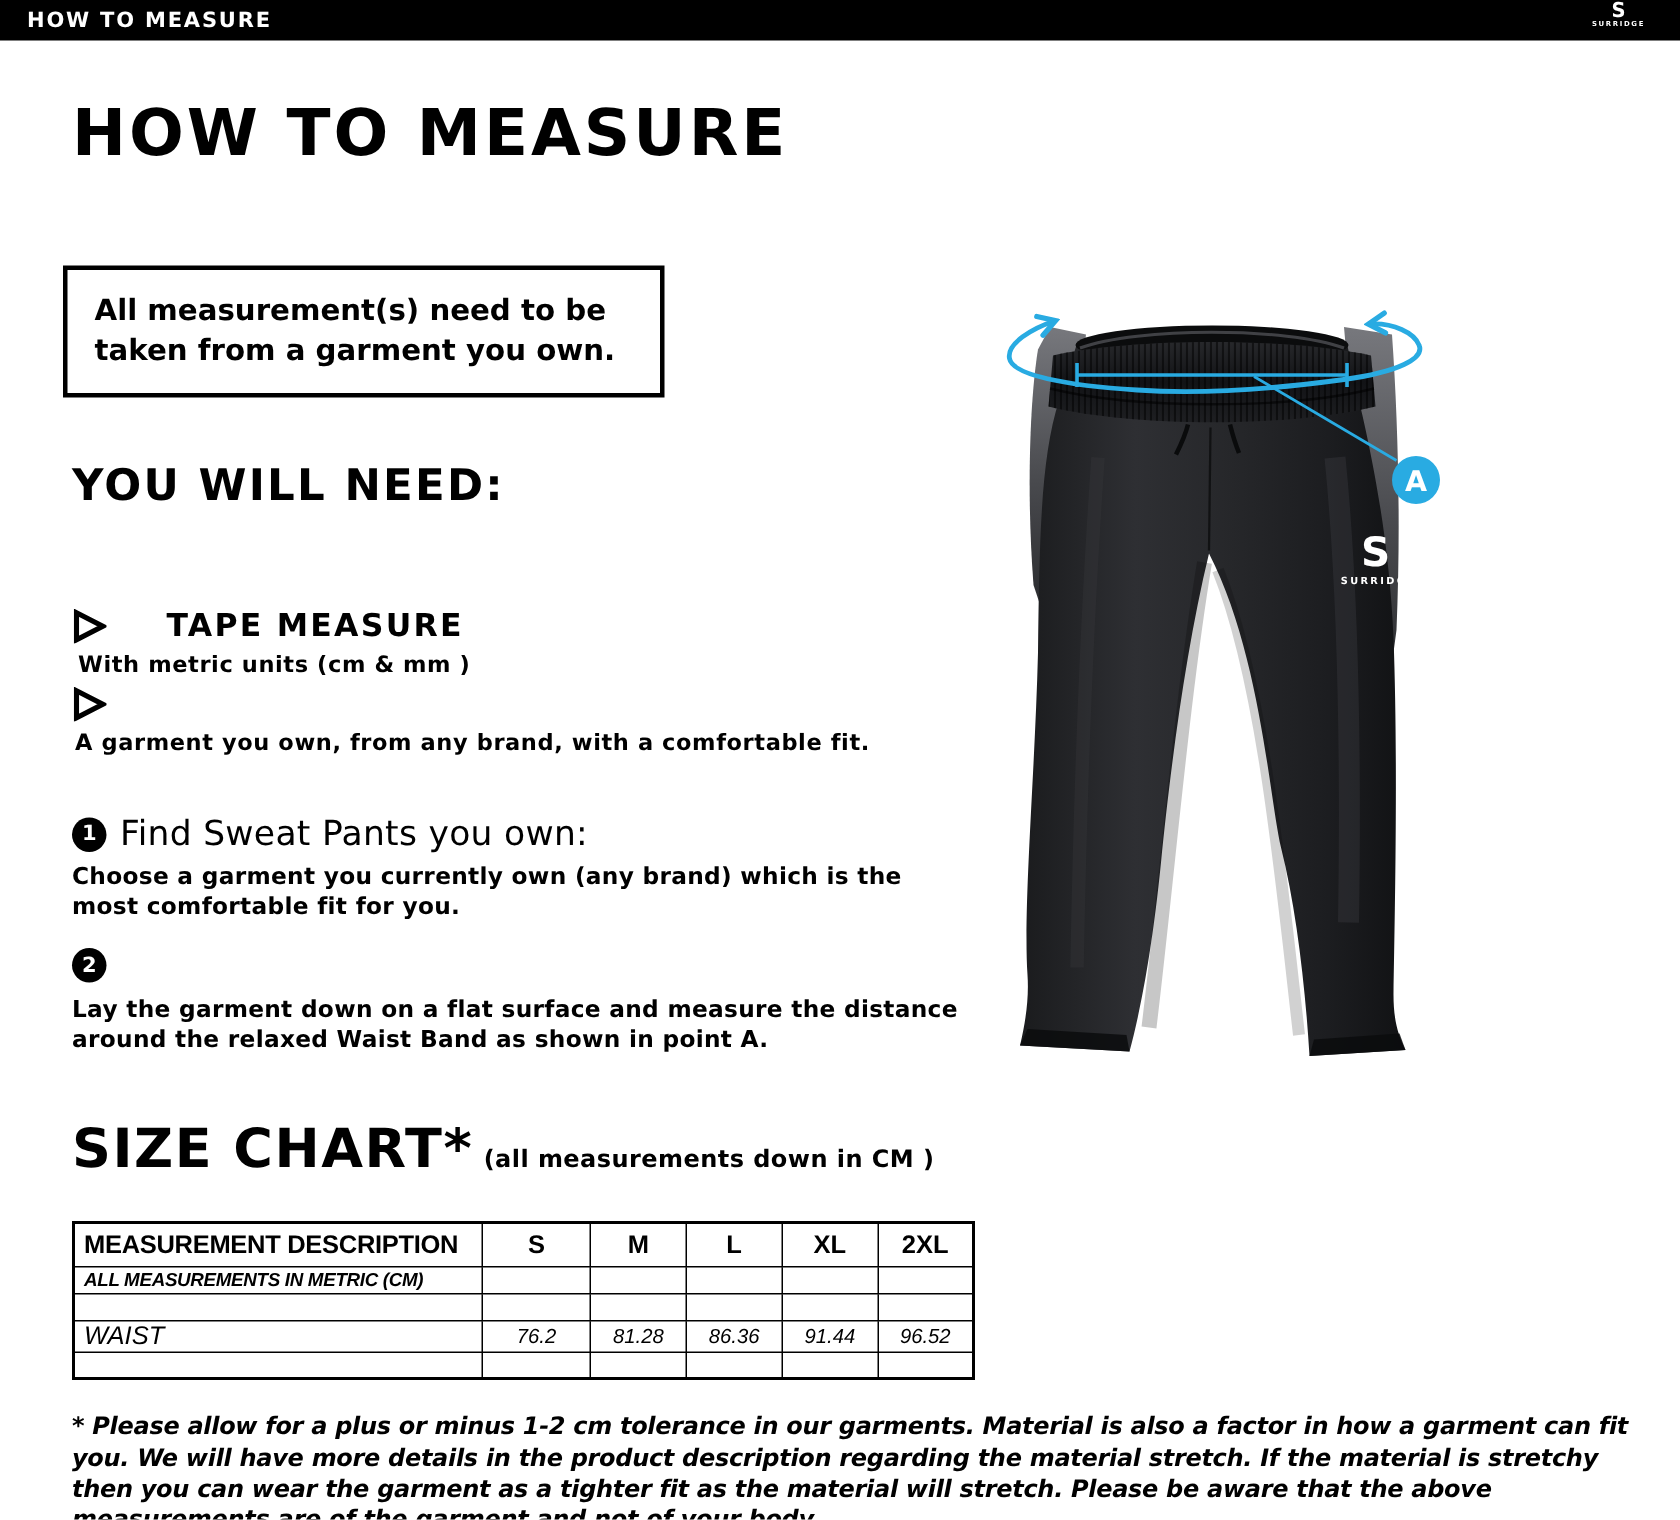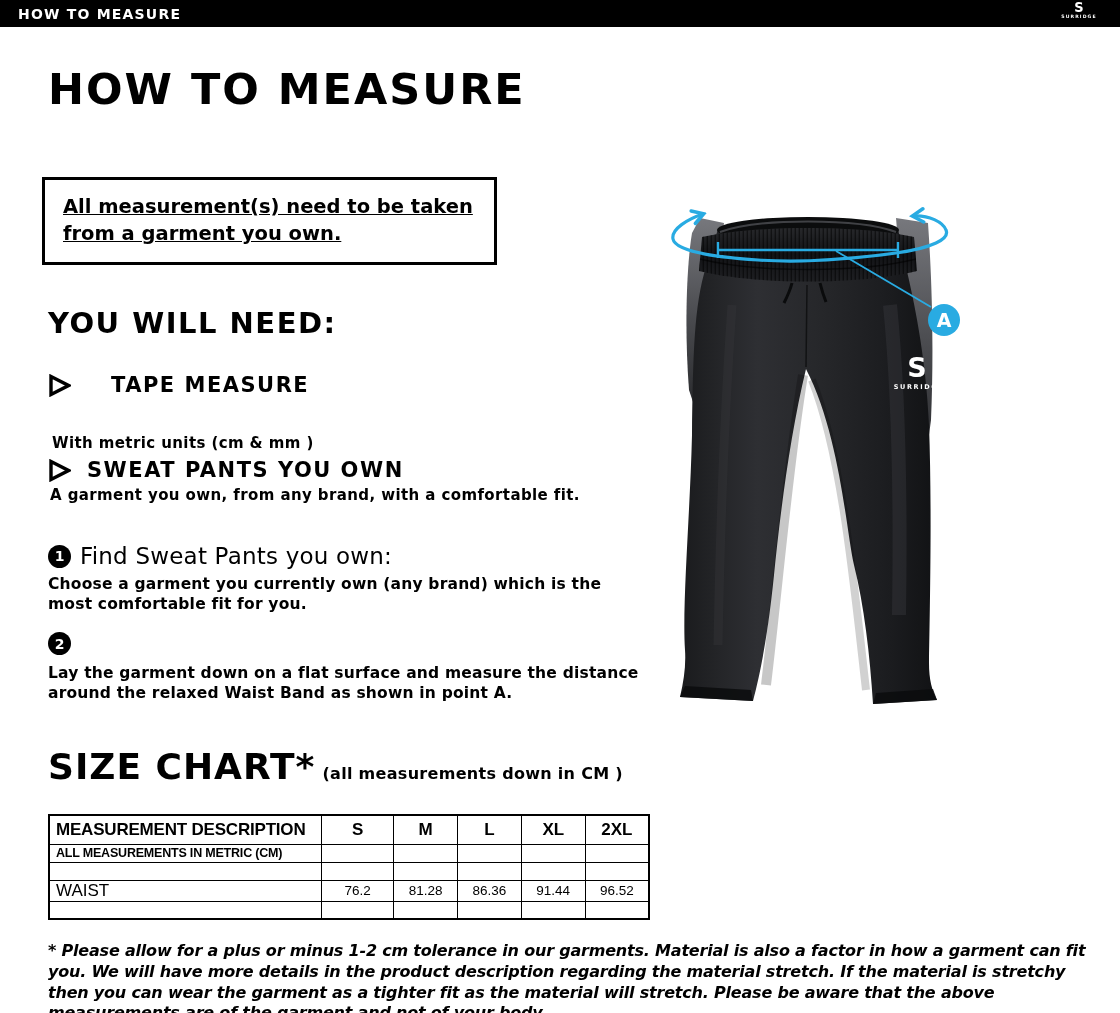--- a/index.html
+++ b/index.html
@@ -15,23 +15,23 @@
             display:flex; align-items:center; }
   .topbar-title { color:#fff; font-weight:bold; font-size:14px; letter-spacing:1.2px; margin-left:18px; }
   .brand-logo { position:absolute; right:14px; top:1px; width:54px; text-align:center; color:#fff; line-height:1; }
   .brand-logo .mark { display:block; font-weight:bold; font-size:13px; transform:scaleY(1.05); }
   .brand-logo .name { display:block; font-weight:bold; font-size:4.6px; letter-spacing:1.1px; margin-top:1px; }
 
   
   .h1 { position:absolute; left:48px; top:64px; font-size:43px; font-weight:bold; letter-spacing:2px; }
 
   
-  .note-box { position:absolute; left:42px; top:177px; width:455px; min-height:84px;
+  .note-box { position:absolute; left:42px; top:177px; width:401px; min-height:84px;
               border:3px solid #000; padding:13px 16px 14px 18px;
-              font-size:19.5px; font-weight:bold; line-height:1.4;text-decoration:underline; }
+              font-size:19.5px; font-weight:bold; line-height:1.4; }
 
   
   .h2 { position:absolute; left:48px; top:306px; font-size:29px; font-weight:bold; letter-spacing:1.5px; }
   .need-item { position:absolute; left:48px; display:flex; align-items:center; gap:10px; }
   .need-item .tri { flex:0 0 auto; display:block; }
   .need-label { font-size:21px; font-weight:bold; letter-spacing:1.5px; }
   .need-desc { position:absolute; font-size:15px; font-weight:bold; letter-spacing:0.4px; }
 
   
   .step-head { position:absolute; left:48px; display:flex; align-items:center; gap:9px; }
@@ -46,21 +46,21 @@
   .size-chart-head .big { font-size:36px; font-weight:bold; letter-spacing:1px; }
   .size-chart-head .small { font-size:16px; font-weight:bold; margin-left:7px; letter-spacing:0.3px; }
 
   table.size-table { position:absolute; left:48px; top:814px; width:602px;
                      border-collapse:collapse; font-family:"Liberation Sans", sans-serif; }
   table.size-table td, table.size-table th { border:1.5px solid #000; padding:0 0 0 6px; }
   table.size-table { border:2.5px solid #000; outline:1px solid #000; outline-offset:-1px; }
   .st-hrow { height:29px; }
   .st-hrow .desc { font-size:17px; font-weight:bold; text-align:left; letter-spacing:-0.2px; }
   .st-hrow .size { font-size:17px; font-weight:bold; text-align:center; padding:0; }
-  .st-row  { height:18px; }
+  .st-row  { height:18px;font-style:italic; }
   .st-row .lbl-bold { font-size:12.5px; font-weight:bold; letter-spacing:-0.2px; }
   .st-row .lbl      { font-size:17px; font-weight:normal; }
   .st-row .val      { font-size:13.5px; text-align:center; padding:0; }
 
   
   .footnote { position:absolute; left:48px; top:941px; width:1050px;
               font-size:16px; font-weight:bold; font-style:italic; line-height:1.3; letter-spacing:-0.2px; }
 
   
   .pants-wrap { position:absolute; left:640px; top:185px; width:360px; height:530px; }
@@ -81,33 +81,32 @@
     <span class="name">SURRIDGE</span>
   </div>
 </div>
 
 <div class="h1">HOW TO MEASURE</div>
 
 <div class="note-box">All measurement(s) need to be taken from a garment you own.</div>
 
 <div class="h2">YOU WILL NEED:</div>
 
-<div class="need-item" style="top:373px;gap:40px;">
+<div class="need-item" style="top:405px;gap:40px;">
   <svg class="tri" width="23" height="23" viewBox="0 0 23 23">
     <polygon points="3,2.5 20.5,11.5 3,20.5" fill="#fff" stroke="#000" stroke-width="3.4"></polygon>
   </svg>
   <span class="need-label">TAPE MEASURE</span>
 </div>
 <div class="need-desc" style="left:52px; top:434px;">With metric units (cm &amp; mm )</div>
 
 <div class="need-item" style="top:458px;">
   <svg class="tri" width="23" height="23" viewBox="0 0 23 23">
     <polygon points="3,2.5 20.5,11.5 3,20.5" fill="#fff" stroke="#000" stroke-width="3.4"></polygon>
   </svg>
-  <span class="need-label" style="margin-left:6px;">SWEAT PANTS YOU OWN</span>
 </div>
 <div class="need-desc" style="left:50px; top:486px;">A garment you own, from any brand, with a comfortable fit.</div>
 
 <div class="step-head" style="top:543px;">
   <span class="step-badge">1</span>
   <span class="step-title">Find Sweat Pants you own:</span>
 </div>
 <div class="step-desc" style="top:574px; width:560px;">Choose a garment you currently own (any brand) which is the most comfortable fit for you.</div>
 
 <div class="step-head" style="top:632px;">

